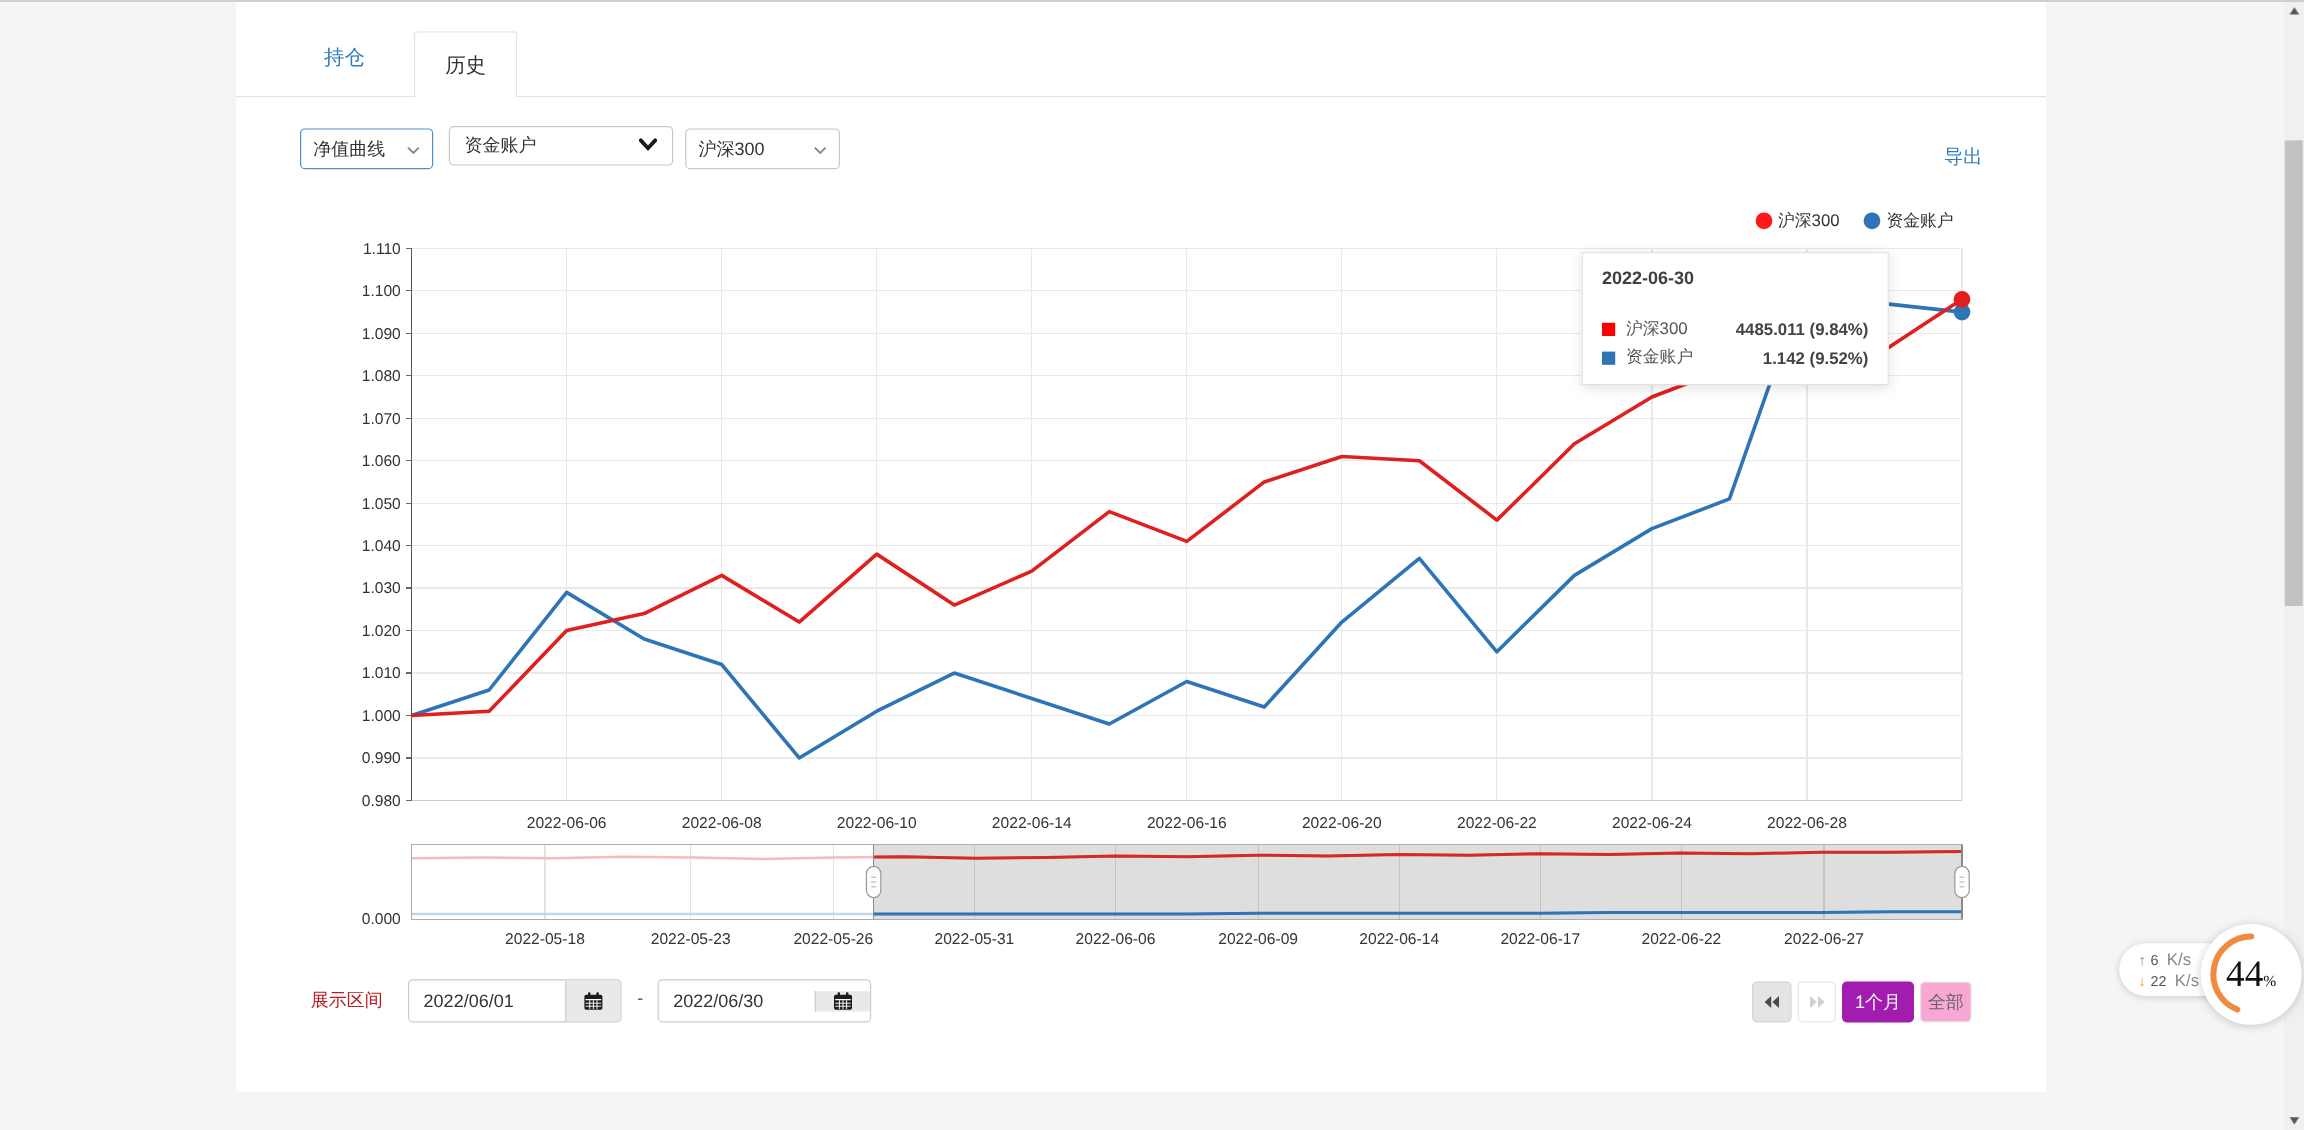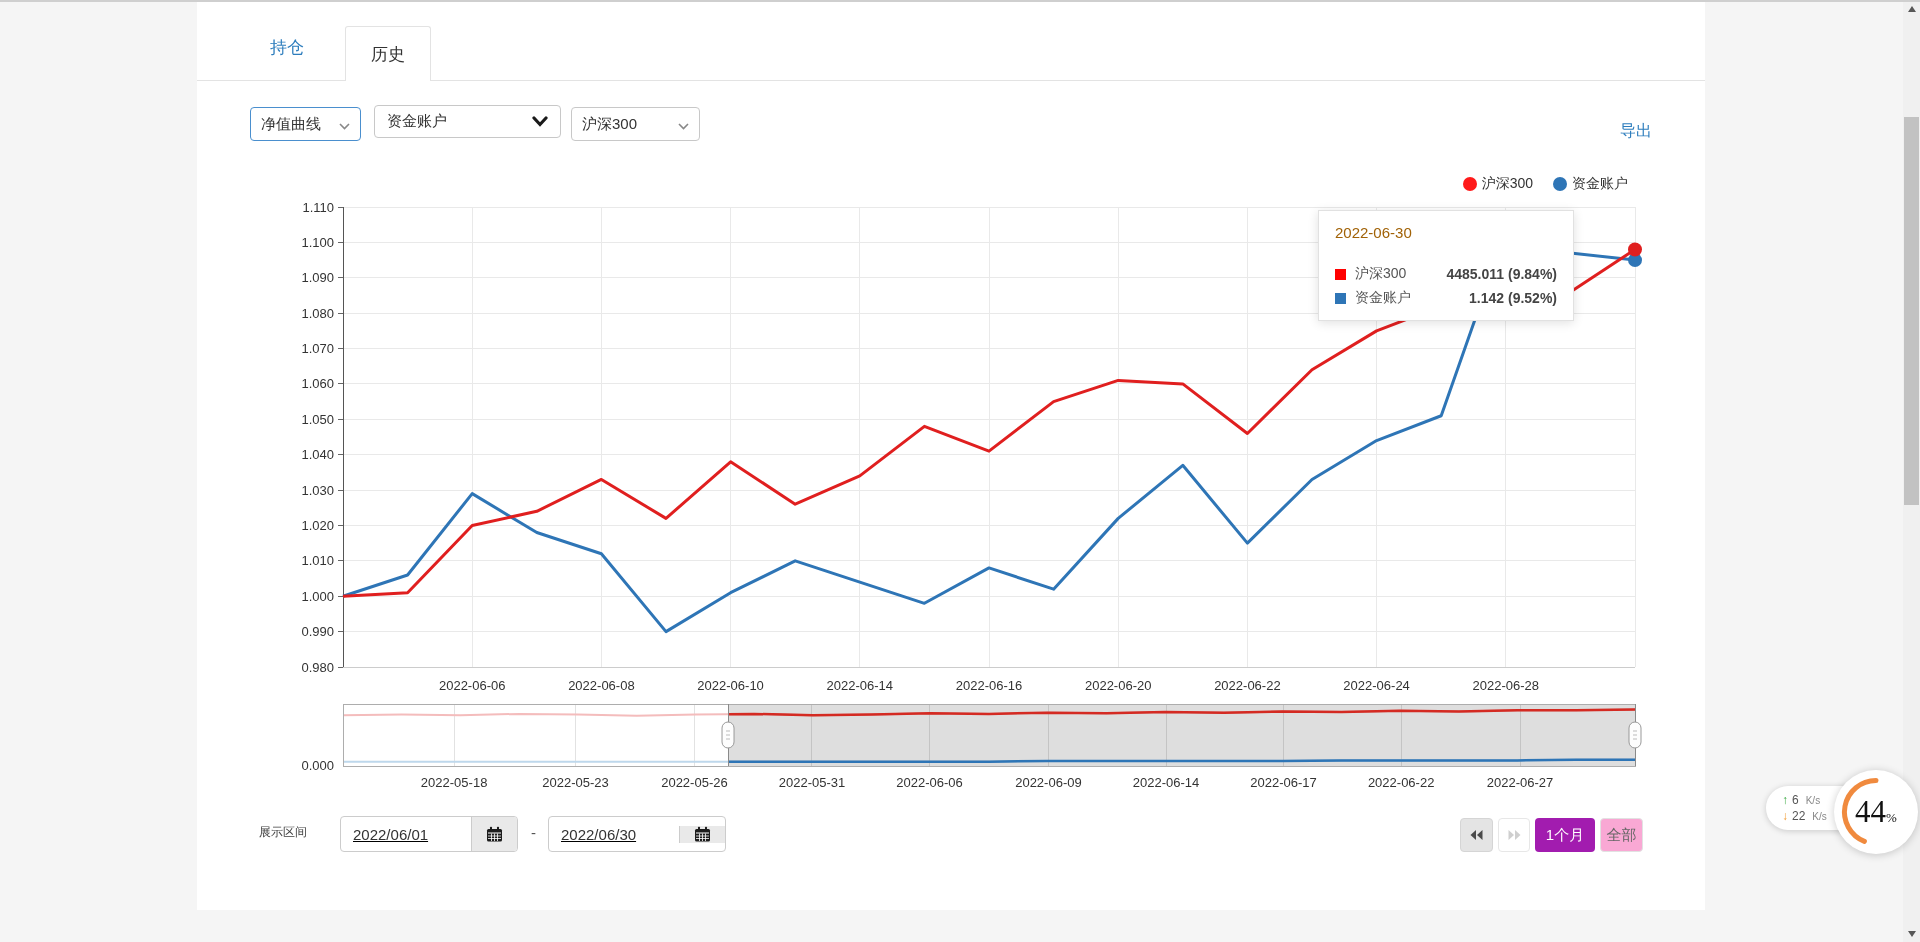--- a/index.html
+++ b/index.html
@@ -29,30 +29,30 @@
   .legend-dot { width:14px; height:14px; border-radius:50%; }
   .legend-label { font-size:14px; color:#333; }
 
   svg.chart { position:absolute; overflow:visible; }
   #main-chart { left:80px; top:200px; }
   #slider-chart { left:80px; top:700px; }
 
   
   .tooltip { position:absolute; left:1121px; top:210px; width:256px; background:#fff;
     border:1px solid #e1e1e1; box-shadow:0 2px 10px rgba(0,0,0,.12); padding:13px 16px 13px 16px; z-index:5; }
-  .tt-title { font-size:15px; font-weight:normal; color:#a16207; margin-bottom:24px; }
+  .tt-title { font-size:15px; font-weight:bold; color:#404040; margin-bottom:24px; }
   .tt-row { display:flex; align-items:center; margin-top:6px; font-size:14px; }
   .tt-marker { width:11px; height:11px; margin-right:9px; flex:none; }
   .tt-name { color:#555; }
   .tt-value { margin-left:auto; font-weight:bold; color:#444; }
 
   
-  .range-label { position:absolute; left:62px; top:824px; font-size:12px; color:#404040; }
+  .range-label { position:absolute; left:62px; top:824px; font-size:15px; color:#b91c1c; }
   .dinput { position:absolute; top:816px; width:178px; height:36px; display:flex; background:#fff;
-    border:1px solid #ccc; border-radius:4px; overflow:hidden;text-decoration:underline; }
+    border:1px solid #ccc; border-radius:4px; overflow:hidden; }
   .dtext { flex:1; display:flex; align-items:center; padding:0 12px; font-size:15px; color:#333; }
   .dbtn { width:46px; background:#e9e9e9; border-left:1px solid #ccc; display:flex; align-items:center; justify-content:center; cursor:pointer; }
   .dash { position:absolute; left:334px; top:824px; font-size:15px; color:#555; }
   .navbtn { position:absolute; top:818px; height:34px; border-radius:4px; display:flex; align-items:center; justify-content:center; cursor:pointer; font-size:15px; }
   .btn-rew { left:1263px; width:33px; background:#e4e4e4; border:1px solid #d5d5d5; }
   .btn-fwd { left:1301px; width:32px; background:#fff; border:1px solid #e7e7e7; }
   .btn-month { left:1338px; width:60px; background:#a21caf; color:#fff; }
   .btn-all { left:1403px; width:43px; background:#f9a8d4; border:1px solid #e2e2e2; color:#666; }
 
   
@@ -63,21 +63,21 @@
   .sb-down::after { content:''; border:4px solid transparent; border-top:6px solid #575757; margin-bottom:-4px; }
   .sb-thumb { position:absolute; left:1px; top:117px; width:15px; height:388px; background:#c2c2c2; cursor:pointer; }
 
   
   .speed-pill { position:fixed; right:44px; bottom:112px; width:110px; height:44px; background:#fff;
     border-radius:22px; box-shadow:0 1px 6px rgba(0,0,0,.18); z-index:60;
     display:flex; flex-direction:column; justify-content:center; padding-left:16px; gap:2px; cursor:pointer; }
   .speed-row { display:flex; align-items:baseline; font-size:12px; color:#555; }
   .speed-arrow { font-size:12px; margin-right:4px; }
   .up-arrow { color:#3cab44; } .down-arrow { color:#f29d38; }
-  .speed-unit { color:#888; margin-left:7px; font-size:10px; }
+  .speed-unit { color:#888; margin-left:7px; font-size:14px; }
   .pct-circle { position:fixed; right:2px; bottom:88px; width:84px; height:84px; background:#fff; border-radius:50%;
     box-shadow:0 1px 8px rgba(0,0,0,.2); z-index:61; cursor:pointer; }
   .pct-text { position:absolute; left:0; top:0; width:84px; height:84px; display:flex; align-items:center; justify-content:center;font-family:Liberation Serif, serif; }
   .pct-num { font-size:31px; color:#111; }
   .pct-sign { font-size:13px; color:#111; margin-top:12px; }
 </style>
 </head>
 <body>
 
 <div class="topline"></div>

